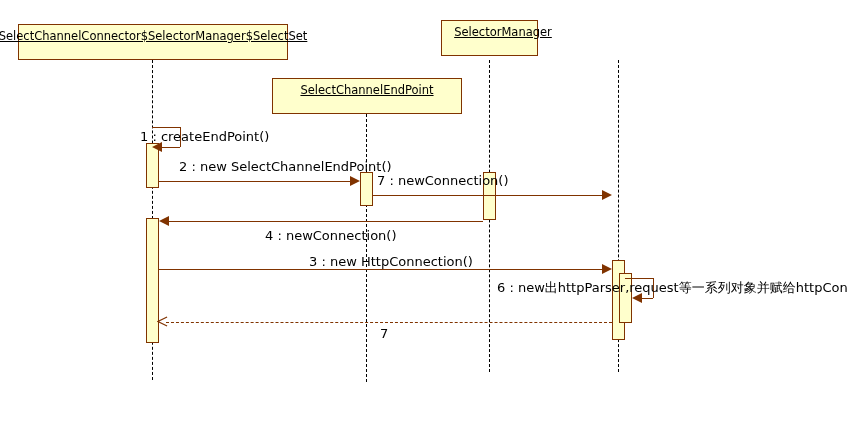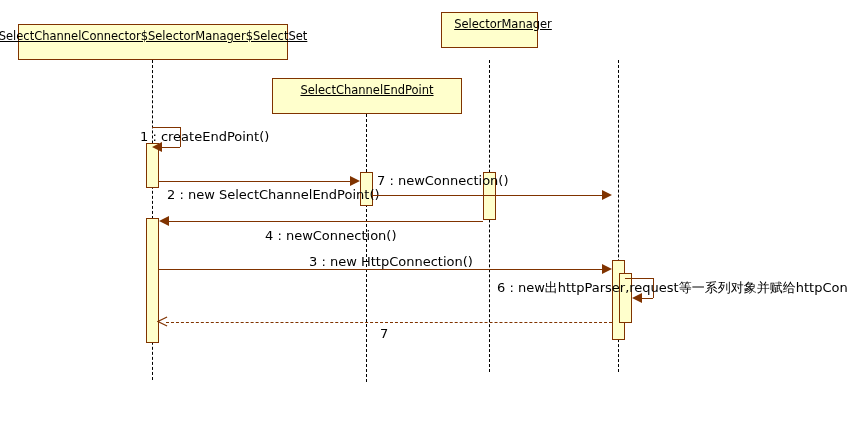--- a/index.html
+++ b/index.html
@@ -93,21 +93,21 @@
 <div id="diagram-root">
 
   <div class="lifeline-box" style="left:18px; top:24px; width:270px; height:36px;">
     <span class="label">SelectChannelConnector$SelectorManager$SelectSet</span>
   </div>
 
   <div class="lifeline-box" style="left:272px; top:78px; width:190px; height:36px;text-align:center;">
     <span class="label">SelectChannelEndPoint</span>
   </div>
 
-  <div class="lifeline-box" style="left:441px; top:12px; width:97px; height:36px;padding-left:27px;">
+  <div class="lifeline-box" style="left:441px; top:20px; width:97px; height:36px;padding-left:27px;">
     <span class="label">SelectorManager</span>
   </div>
 
 
   <div class="lifeline-dash" style="left:152px; top:60px; height:320px;"></div>
   <div class="lifeline-dash" style="left:366px; top:114px; height:323px;"></div>
   <div class="lifeline-dash" style="left:489px; top:60px; height:312px;"></div>
   <div class="lifeline-dash" style="left:618px; top:60px; height:312px;"></div>
 
   <div class="activation" style="left:146px; top:143px; width:13px; height:45px;"></div>
@@ -118,21 +118,21 @@
   <div class="activation" style="left:619px; top:273px; width:13px; height:50px;"></div>
 
   <div class="msg-line" style="left:152px; top:127px; width:28px;"></div>
   <div class="msg-vline" style="left:180px; top:127px; height:20px;"></div>
   <div class="msg-line" style="left:162px; top:147px; width:18px;"></div>
   <div class="arrow-solid-left" style="left:152px; top:142px;"></div>
   <div class="msg-label" style="left:140px; top:130px;">1 : createEndPoint()</div>
 
   <div class="msg-line" style="left:159px; top:181px; width:192px;"></div>
   <div class="arrow-solid-right" style="left:350px; top:176px;"></div>
-  <div class="msg-label" style="left:167px; top:160px;margin-top:28px;">2 : new SelectChannelEndPoint()</div>
+  <div class="msg-label" style="left:179px; top:160px;">2 : new SelectChannelEndPoint()</div>
 
   <div class="msg-line" style="left:373px; top:195px; width:230px;"></div>
   <div class="arrow-solid-right" style="left:602px; top:190px;"></div>
   <div class="msg-label" style="left:377px; top:174px;">7 : newConnection()</div>
 
   <div class="msg-line" style="left:162px; top:221px; width:321px;"></div>
   <div class="arrow-solid-left" style="left:159px; top:216px;"></div>
   <div class="msg-label" style="left:265px; top:229px;">4 : newConnection()</div>
 
   <div class="msg-line" style="left:159px; top:269px; width:444px;"></div>

